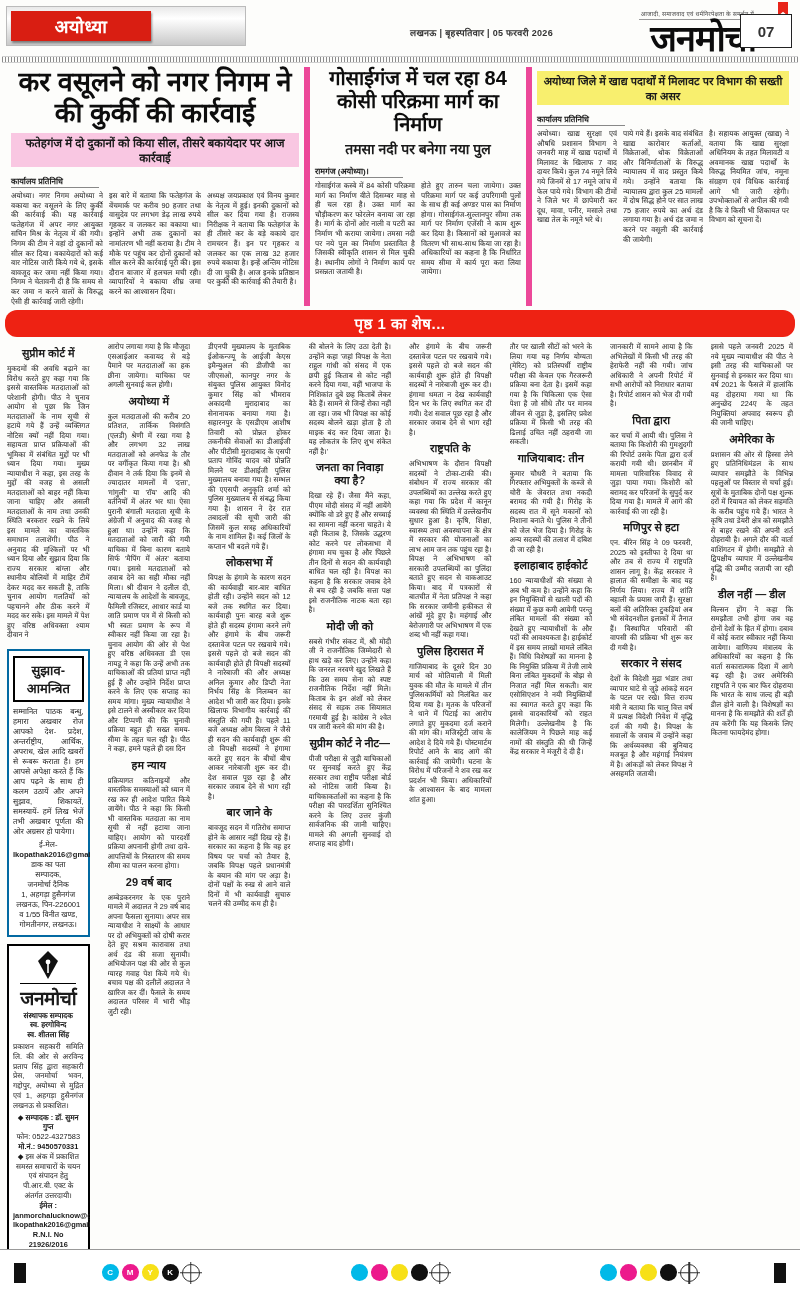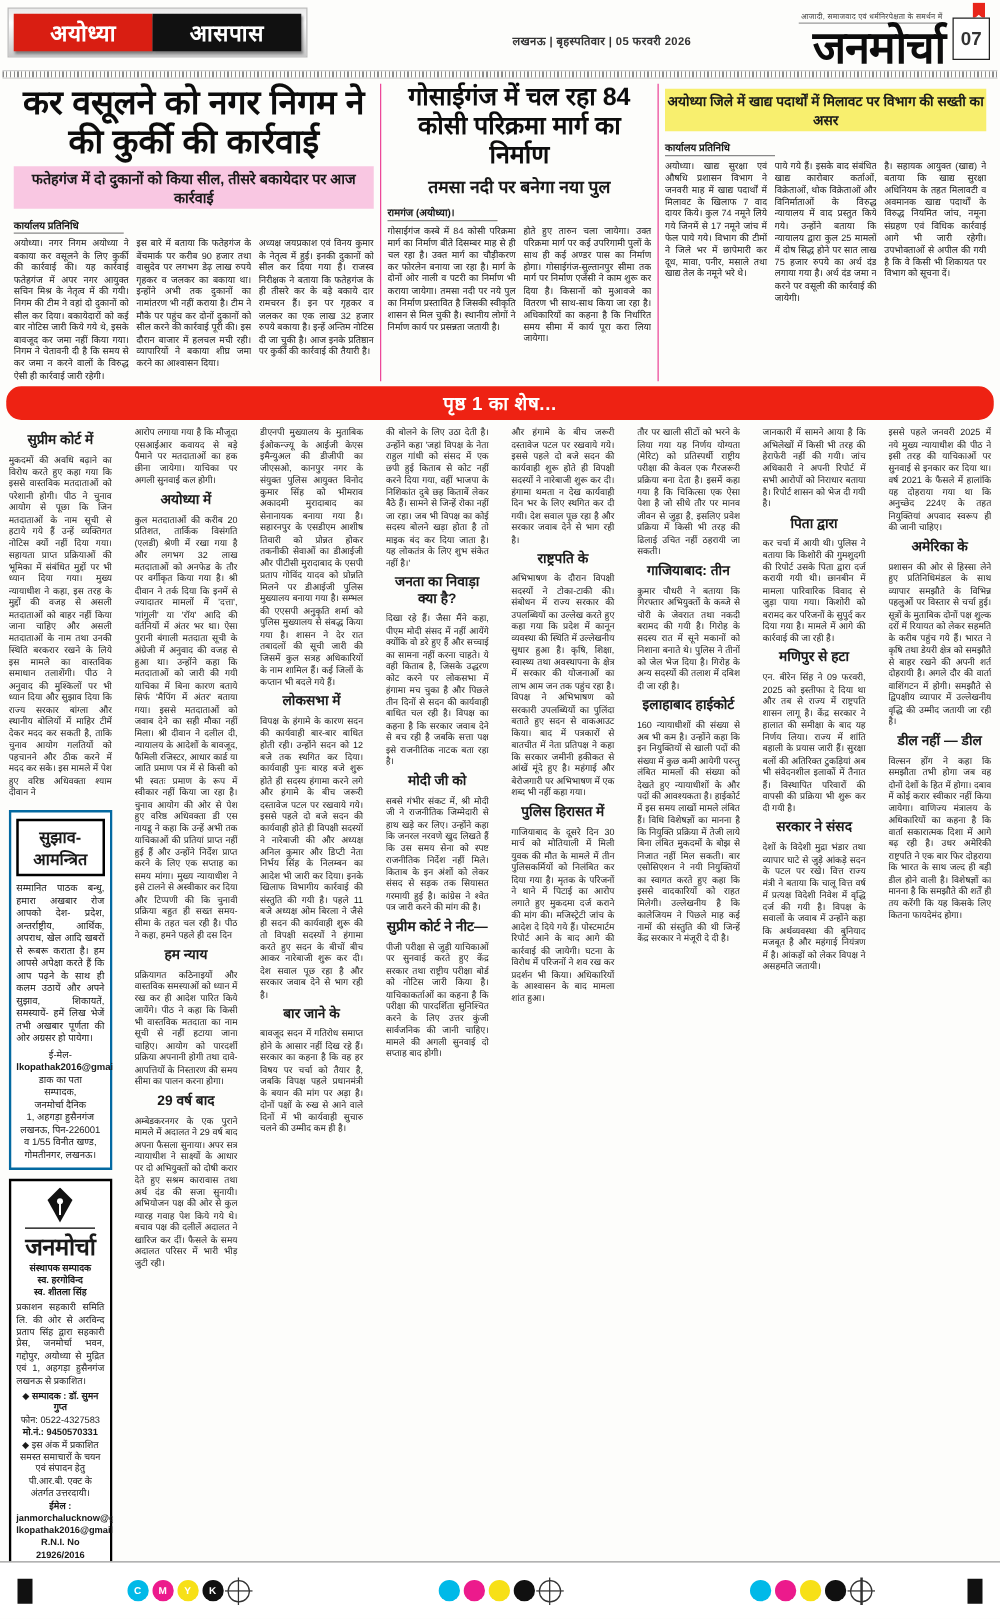--- a/index.html
+++ b/index.html
@@ -18,32 +18,32 @@
   }
   .plaque .sec { height:30px; display:flex; align-items:center; justify-content:center;
     color:#fff; font-weight:bold; font-size:18px; letter-spacing:.5px; }
   .sec-red { background:#d91e12; width:140px; box-shadow:1px 2px 2px rgba(0,0,0,.4); }
   .sec-black { background:#111; width:150px; box-shadow:1px 2px 2px rgba(0,0,0,.4); }
   .dateline { position:absolute; left:410px; top:26px; font-size:9px; font-weight:bold; color:#333; letter-spacing:.3px; }
   .masthead-wrap { position:absolute; right:44px; top:2px; text-align:right; }
   .tagline { font-size:6px; color:#444; letter-spacing:.2px; border-bottom:1px solid #999; display:inline-block; padding:0 2px 1px 2px; }
   .masthead { font-size:36px; line-height:38px; font-weight:900; color:#0c0c0c;
     font-family:"DejaVu Sans","Liberation Sans",sans-serif; letter-spacing:-1px; }
-  .pagebox { position:absolute; right:8px; top:14px; width:30px; height:34px;
+  .pagebox { position:absolute; right:8px; top:14px; width:52px; height:34px;
     border:1.5px solid #222; background:#fff; display:flex; align-items:center; justify-content:center;
     font-size:15px; font-weight:bold; color:#333; }
   .pageflag { position:absolute; right:12px; top:2px; width:10px; height:14px; background:#e8251a;
     clip-path:polygon(0 0,100% 0,100% 100%,50% 70%,0 100%); }
   .ticker-rule { height:7px; margin:0 2px;
     background:repeating-linear-gradient(90deg,#8a8a8a 0 1px,transparent 1px 3px);
     border-top:1px solid #cfcfcf; border-bottom:1px solid #cfcfcf; }
   
   .top-stories { display:grid; grid-template-columns:298px 222px 1fr; min-height:198px; padding:4px 6px 2px 6px; }
   .story { padding:0 5px; }
-  .story + .story { border-left:1px solid #ec4899; }
+  .story + .story { border-left:6px solid #ec4899; }
   .hl-left { font-size:27px; line-height:31px; font-weight:900; text-align:center; color:#0d0d0d; }
   .hl-mid { font-size:20px; line-height:23px; font-weight:900; text-align:center; color:#0d0d0d; }
   .hl-right { font-size:16.5px; line-height:20px; font-weight:900; text-align:center; color:#0d0d0d; }
   .subhead-pink { margin:4px 0 3px 0; background:#f9c7e2; font-size:11.5px; font-weight:bold; text-align:center; padding:2px 1px; }
   .subhead-yellow { margin:4px 0 3px 0; background:#f8ef6e; font-size:11px; font-weight:bold; text-align:center; padding:2px 1px; }
   .subhead-plain { margin:3px 0 2px 0; font-size:14px; font-weight:900; text-align:center; }
   .byline { font-size:8px; font-weight:bold; border-bottom:1px solid #888; display:inline-block; padding-bottom:1px; margin-bottom:3px; min-width:88px; }
   .story-cols { display:flex; gap:6px; }
   .story-cols .scol { flex:1; font-size:7.3px; line-height:9.6px; text-align:justify; overflow:hidden; max-height:118px; }
   
@@ -78,21 +78,20 @@
   .regmark::before { left:50%; top:-3px; bottom:-3px; width:1.5px; transform:translateX(-50%); }
   .regmark::after { top:50%; left:-3px; right:-3px; height:1.5px; transform:translateY(-50%); }
   .edgeblock { width:12px; height:20px; background:#111; }
 </style>
 </head>
 <body>
 
 <div class="header">
   <div class="plaque">
     <div class="sec sec-red">अयोध्या</div>
-    <div class="sec sec-black">आसपास</div>
   </div>
   <div class="dateline">लखनऊ | बृहस्पतिवार | 05 फरवरी 2026</div>
   <div class="masthead-wrap">
     <div class="tagline">आजादी, समाजवाद एवं धर्मनिरपेक्षता के समर्थन में</div>
     <div class="masthead">जनमोर्चा</div>
   </div>
   <div class="pageflag"></div>
   <div class="pagebox">07</div>
 </div>
 <div class="ticker-rule"></div>

